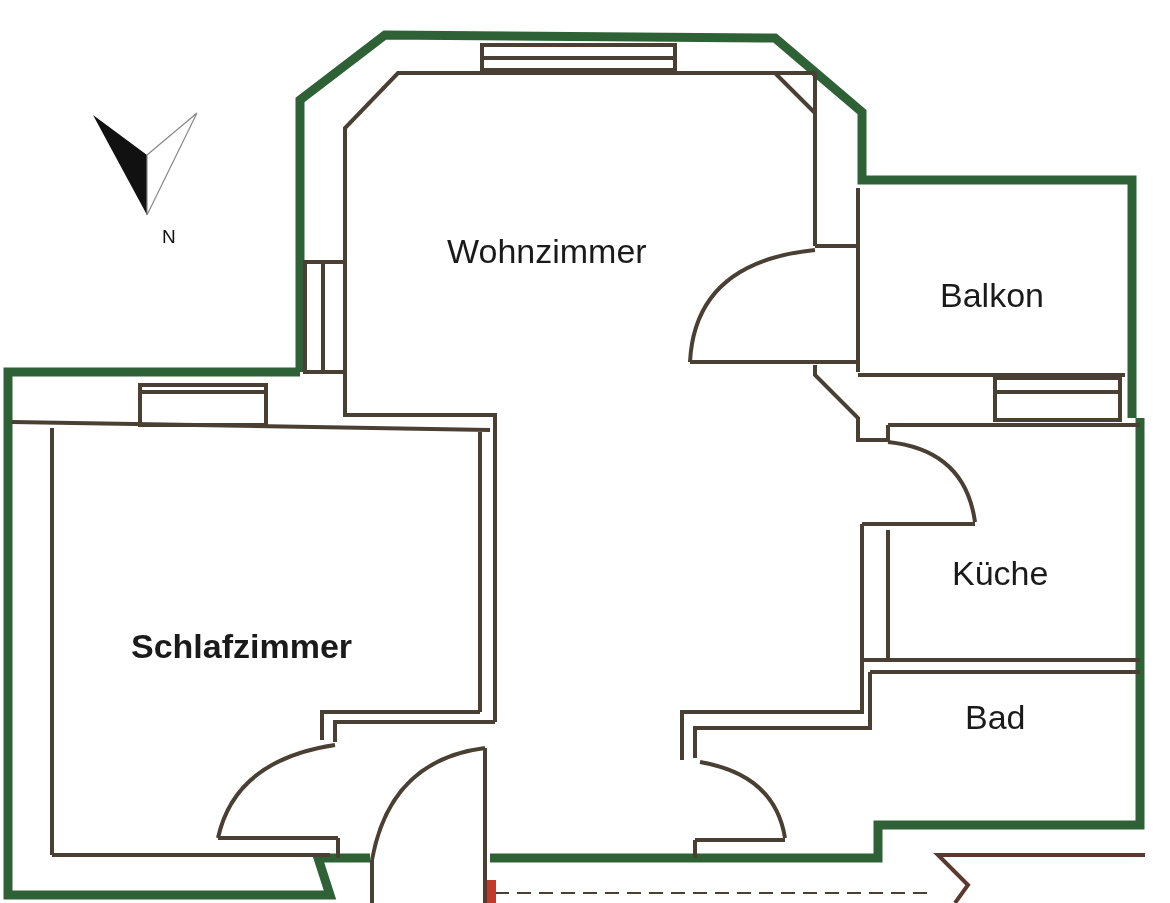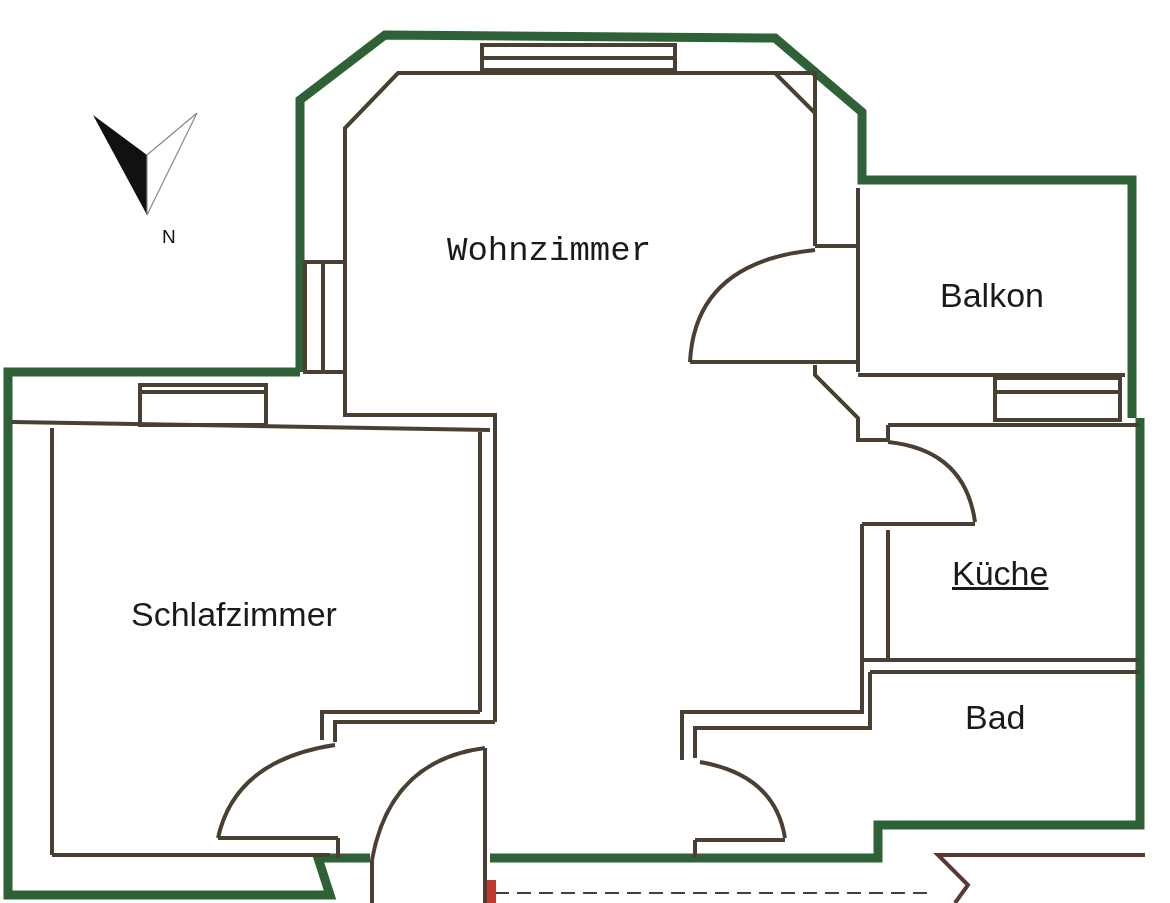--- a/index.html
+++ b/index.html
@@ -86,17 +86,17 @@
   <rect x="487" y="880" width="9" height="23" fill="#c0392b"></rect>
 
   <g>
     <polygon points="93,115 147,155 147,215" fill="#111111"></polygon>
     <polygon points="147,155 197,113 147,215" fill="#ffffff" stroke="#888" stroke-width="1.2"></polygon>
   </g>
 </svg>
 
 <div class="compass-n">N</div>
 
-<div class="room-label" style="left:447px; top:234px;font-family:Liberation Mono, monospace;">Wohnzimmer</div>
+<div class="room-label" style="left:447px; top:234px;">Wohnzimmer</div>
 <div class="room-label" style="left:940px; top:278px;">Balkon</div>
-<div class="room-label" style="left:131px; top:597px;">Schlafzimmer</div>
-<div class="room-label" style="left:952px; top:556px;text-decoration:underline;">Küche</div>
+<div class="room-label" style="left:131px; top:629px;font-weight:bold;">Schlafzimmer</div>
+<div class="room-label" style="left:952px; top:556px;">Küche</div>
 <div class="room-label" style="left:965px; top:700px;">Bad</div>
 
 </body></html>

